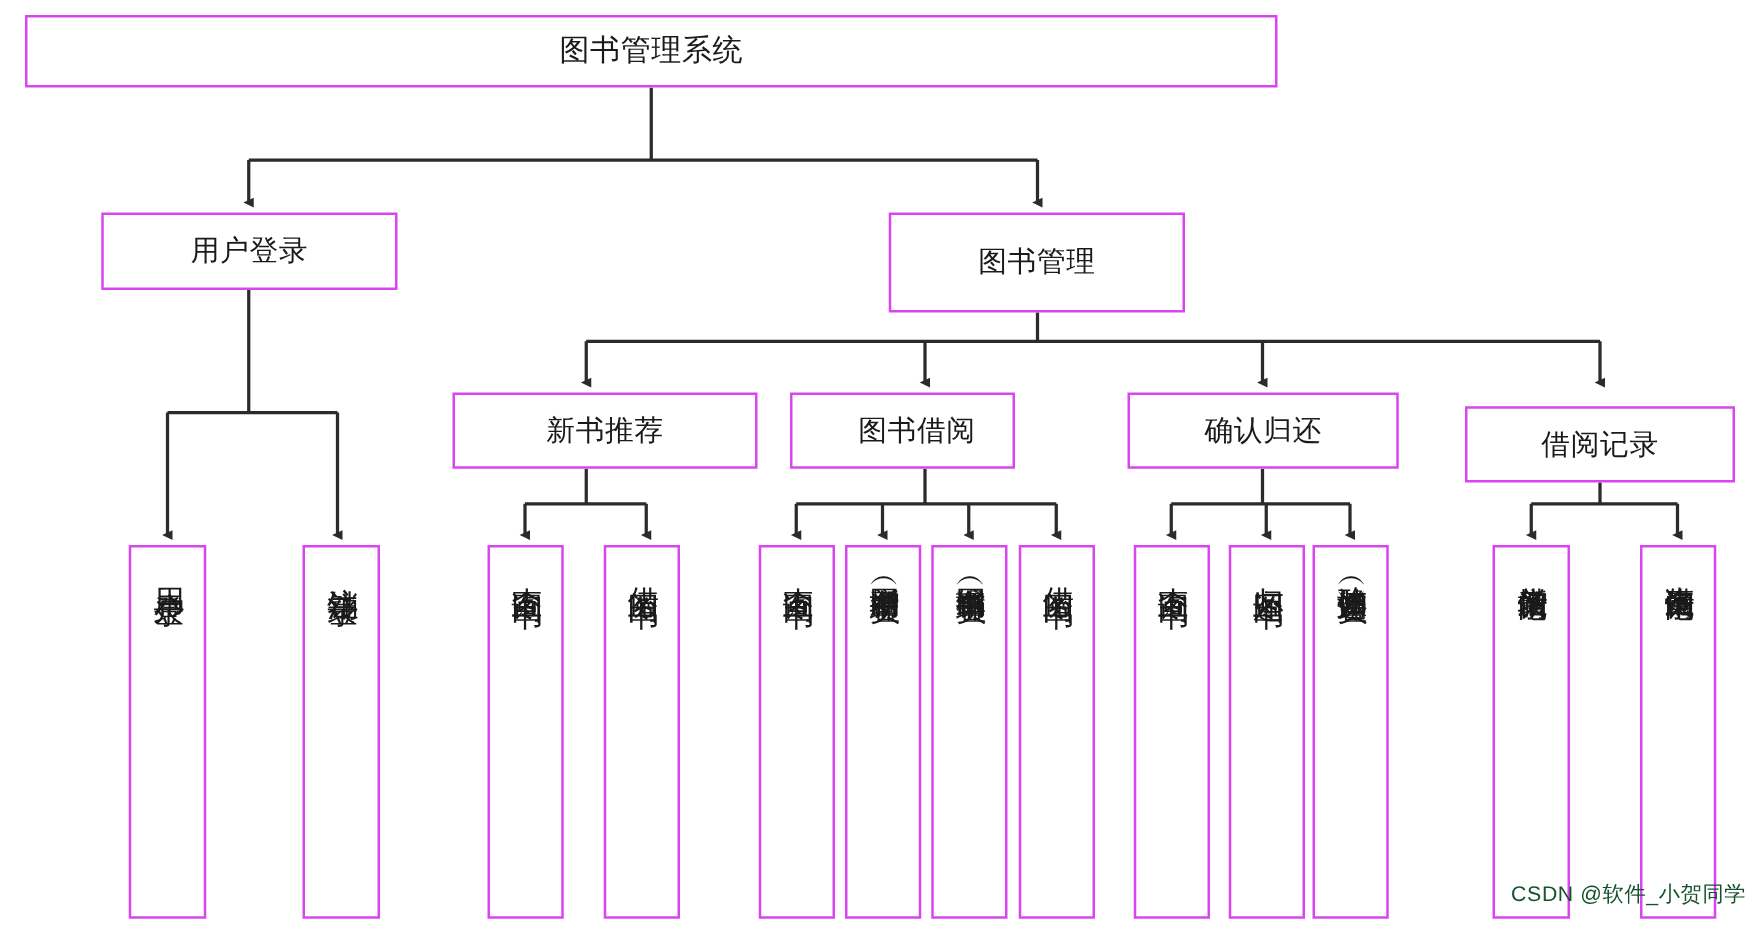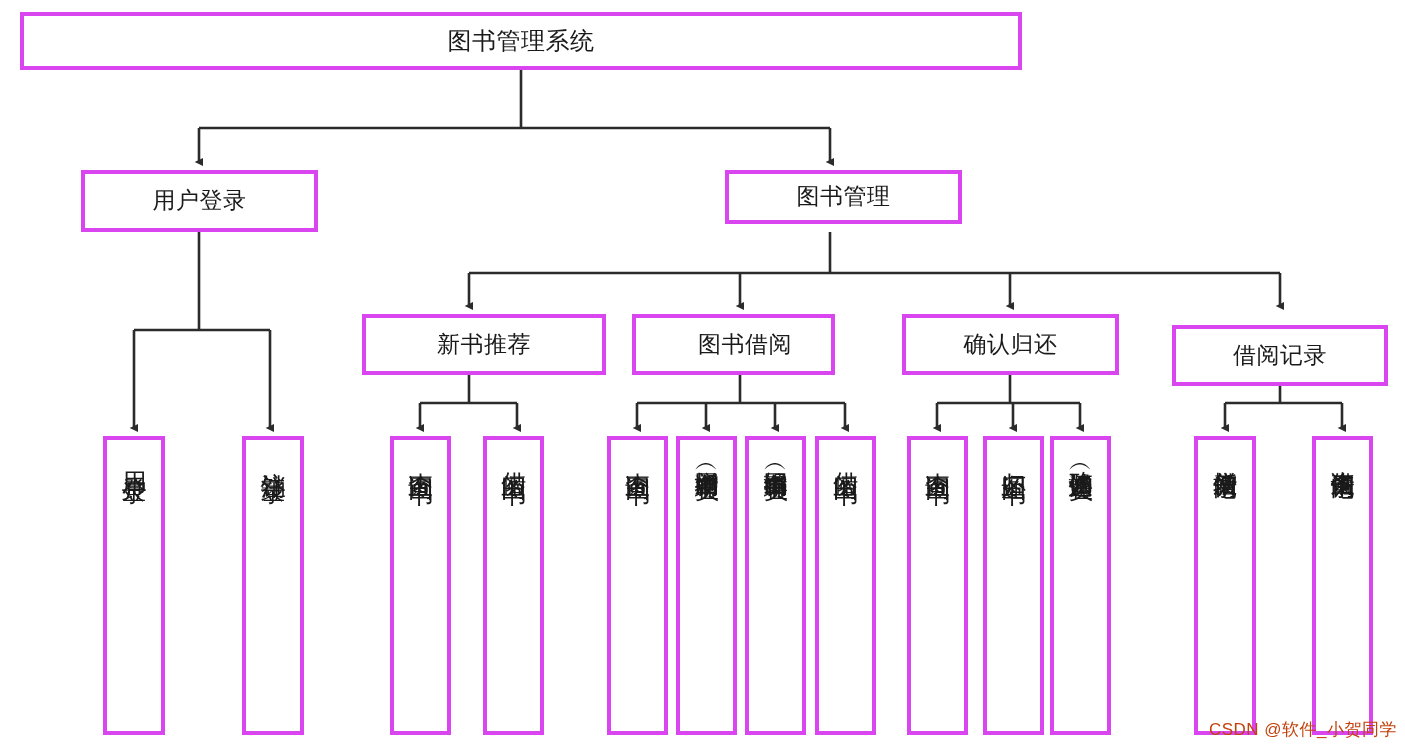--- a/index.html
+++ b/index.html
@@ -15,21 +15,21 @@
     position: relative;
     width: 1405px;
     height: 747px;
     background: #ffffff;
     overflow: hidden;
   }
   .node {
     position: absolute;
     box-sizing: border-box;
     background: #ffffff;
-    border: 4px solid #d946ef;
+    border: 2px solid #d946ef;
     display: flex;
     align-items: center;
     justify-content: center;
     color: #1a1a1a;
   }
   .node-label {
     display: block;
     text-align: center;
     line-height: 1.18;
     white-space: nowrap;
@@ -63,23 +63,23 @@
     position: absolute;
     left: 0;
     top: 0;
     width: 1405px;
     height: 747px;
     pointer-events: none;
   }
   .watermark {
     position: absolute;
     right: 8px;
-    bottom: 6px;
+    bottom: 20px;
     font-size: 17px;
-    color: #c2410c;
+    color: #14532d;
     letter-spacing: 0.5px;
     user-select: none;
     white-space: nowrap;
   }
 </style>
 </head>
 <body>
 
 <div id="diagram-root">
 
@@ -135,28 +135,28 @@
     </g>
   </svg>
 
   <div class="node horiz root" style="left:20px; top:12px; width:1002px; height:58px;">
     <span class="node-label">图书管理系统</span>
   </div>
 
   <div class="node horiz" style="left:81px; top:170px; width:237px; height:62px;">
     <span class="node-label">用户登录</span>
   </div>
-  <div class="node horiz" style="left:711px; top:170px; width:237px; height:54px;margin-left:14px;">
+  <div class="node horiz" style="left:711px; top:170px; width:237px; height:80px;">
     <span class="node-label">图书管理</span>
   </div>
 
   <div class="node horiz" style="left:362px; top:314px; width:244px; height:61px;">
     <span class="node-label">新书推荐</span>
   </div>
-  <div class="node horiz" style="left:632px; top:314px; width:203px; height:61px;padding-left:23px;">
+  <div class="node horiz" style="left:632px; top:314px; width:180px; height:61px;padding-left:23px;">
     <span class="node-label">图书借阅</span>
   </div>
   <div class="node horiz" style="left:902px; top:314px; width:217px; height:61px;">
     <span class="node-label">确认归还</span>
   </div>
   <div class="node horiz" style="left:1172px; top:325px; width:216px; height:61px;">
     <span class="node-label">借阅记录</span>
   </div>
 
   <div class="node vert" style="left:103px; top:436px; width:62px; height:299px;">

